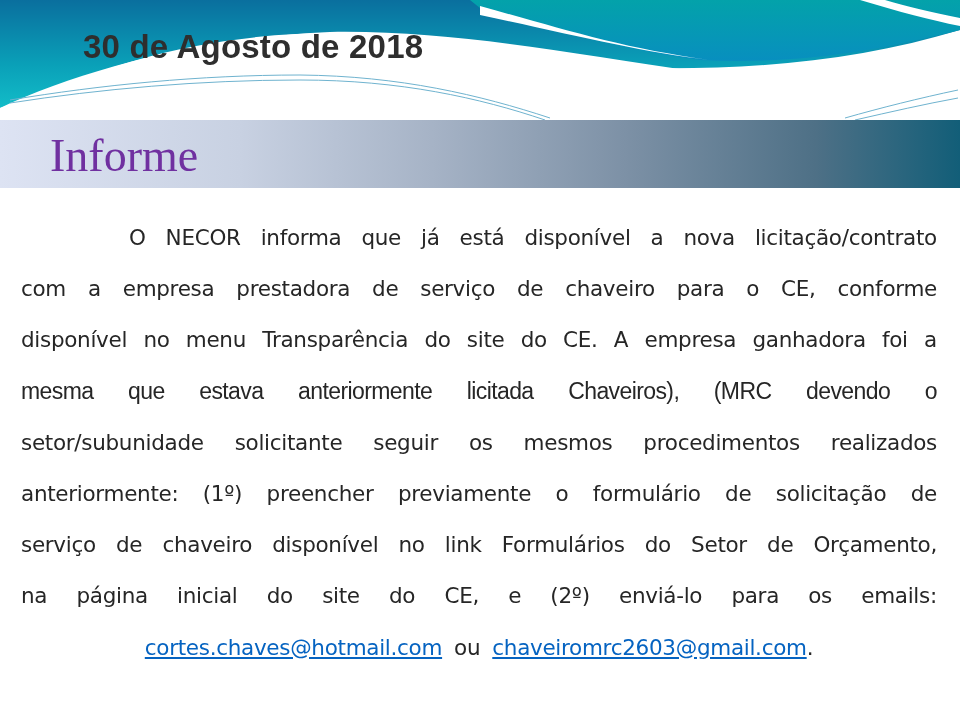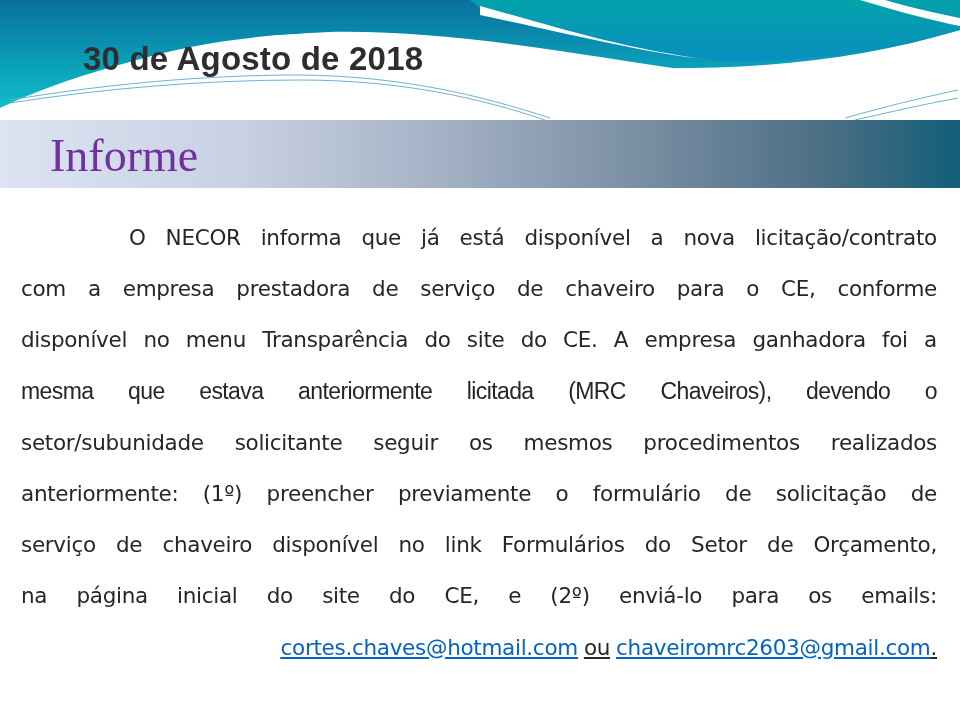--- a/index.html
+++ b/index.html
@@ -7,39 +7,38 @@
       width: 960px; height: 720px; overflow: hidden;
       background: #ffffff; position: relative;
       font-family: "DejaVu Sans", sans-serif;
     }
     .header-art { position: absolute; left: 0; top: 0; width: 960px; height: 125px; }
     .date {
       position: absolute; left: 83px; top: 28px;
       font-family: "Liberation Sans", sans-serif; font-weight: bold;
       font-size: 33px; color: #2e2e2e; letter-spacing: 0.2px;
       white-space: nowrap;
-      margin-top: 12px;
     }
     .title-bar {
       position: absolute; left: 0; top: 120px; width: 960px; height: 68px;
       background: linear-gradient(90deg, #dde3f3 0%, #c8d1e2 25%, #a6b3c6 45%, #7d91a6 65%, #4e7086 85%, #125e78 100%);
     }
     .title {
       position: absolute; left: 50px; top: 127px;
       font-family: "Liberation Serif", "DejaVu Serif", serif;
       font-size: 46px; color: #7030a0; line-height: 58px;
     }
     .body-text {
       position: absolute; left: 21px; top: 212px; width: 916px;
       font-family: "DejaVu Sans", sans-serif; font-size: 21.5px;
       color: #262626; line-height: 51.2px; text-align: justify;
       letter-spacing: -0.3px;
     }
     .ln { display: flex; justify-content: space-between; white-space: nowrap; height: 51.2px; align-items: center; }
-    .ln.left { justify-content: flex-end; gap: 6px; text-decoration: underline; }
+    .ln.left { justify-content: center; gap: 12px; }
     .narrow { font-family: "Liberation Sans", sans-serif; font-size: 23px; letter-spacing: -0.6px; align-items: flex-end; }
     a.email { color: #0563c1; text-decoration: underline; }
   </style>
 </head>
 <body>
 
 <svg class="header-art" viewBox="0 0 960 125" preserveAspectRatio="none">
   <defs>
     <linearGradient id="gTop" x1="0" y1="0" x2="0" y2="1">
       <stop offset="0" stop-color="#0a6f9e"></stop>
@@ -113,22 +112,22 @@
       <span>ganhadora</span>
       <span>foi</span>
       <span>a</span>
     </div>
   <div class="ln narrow" id="l3">
       <span>mesma</span>
       <span>que</span>
       <span>estava</span>
       <span>anteriormente</span>
       <span>licitada</span>
+      <span>Chaveiros),</span>
       <span>(MRC</span>
-      <span>Chaveiros),</span>
       <span>devendo</span>
       <span>o</span>
     </div>
   <div class="ln" id="l4">
       <span>setor/subunidade</span>
       <span>solicitante</span>
       <span>seguir</span>
       <span>os</span>
       <span>mesmos</span>
       <span>procedimentos</span>

